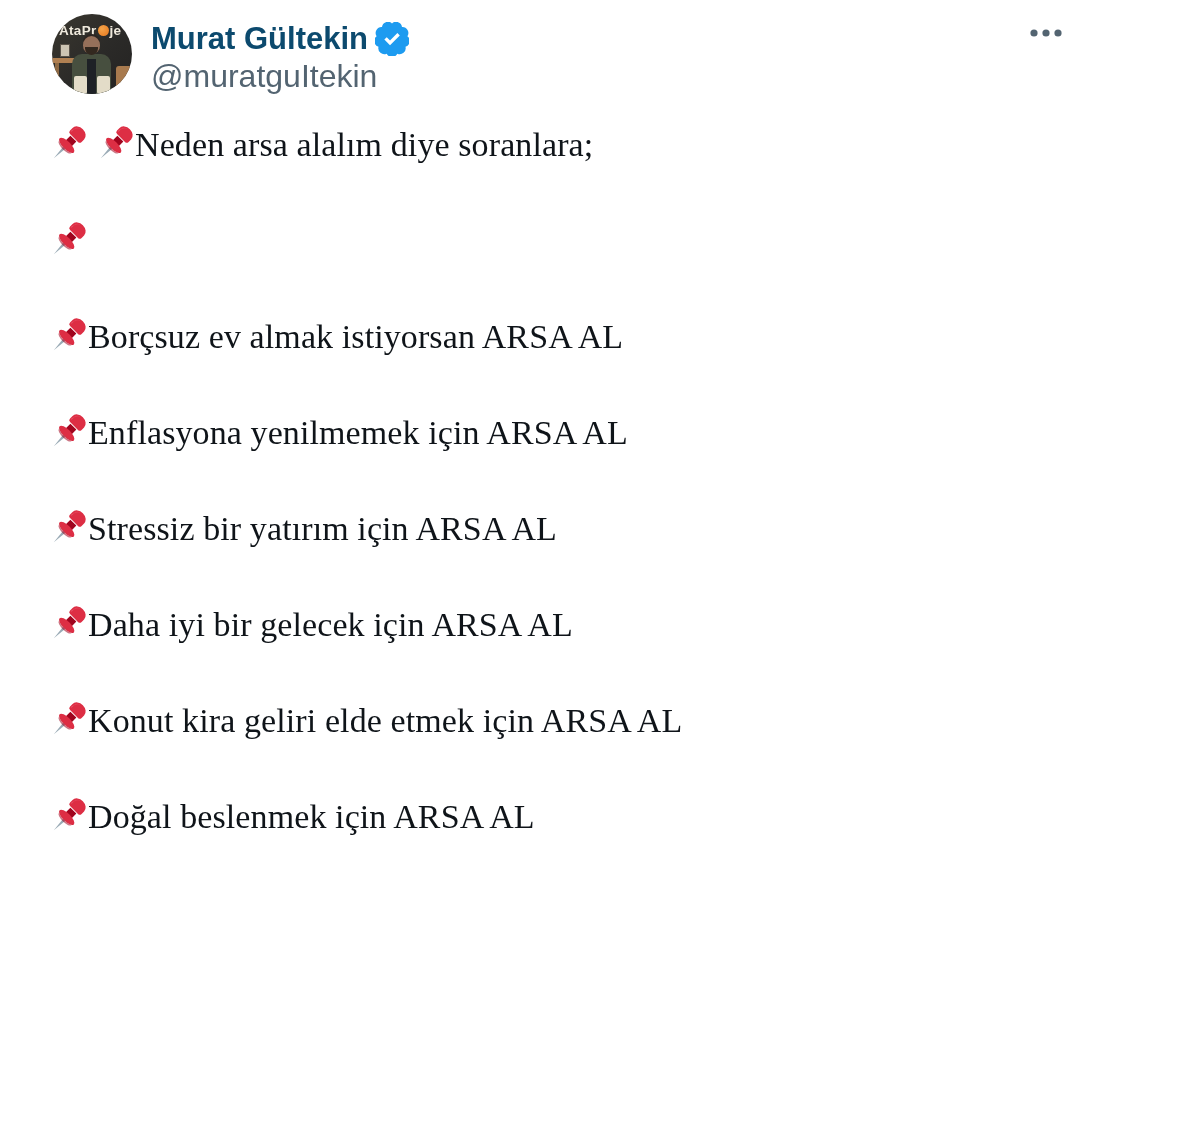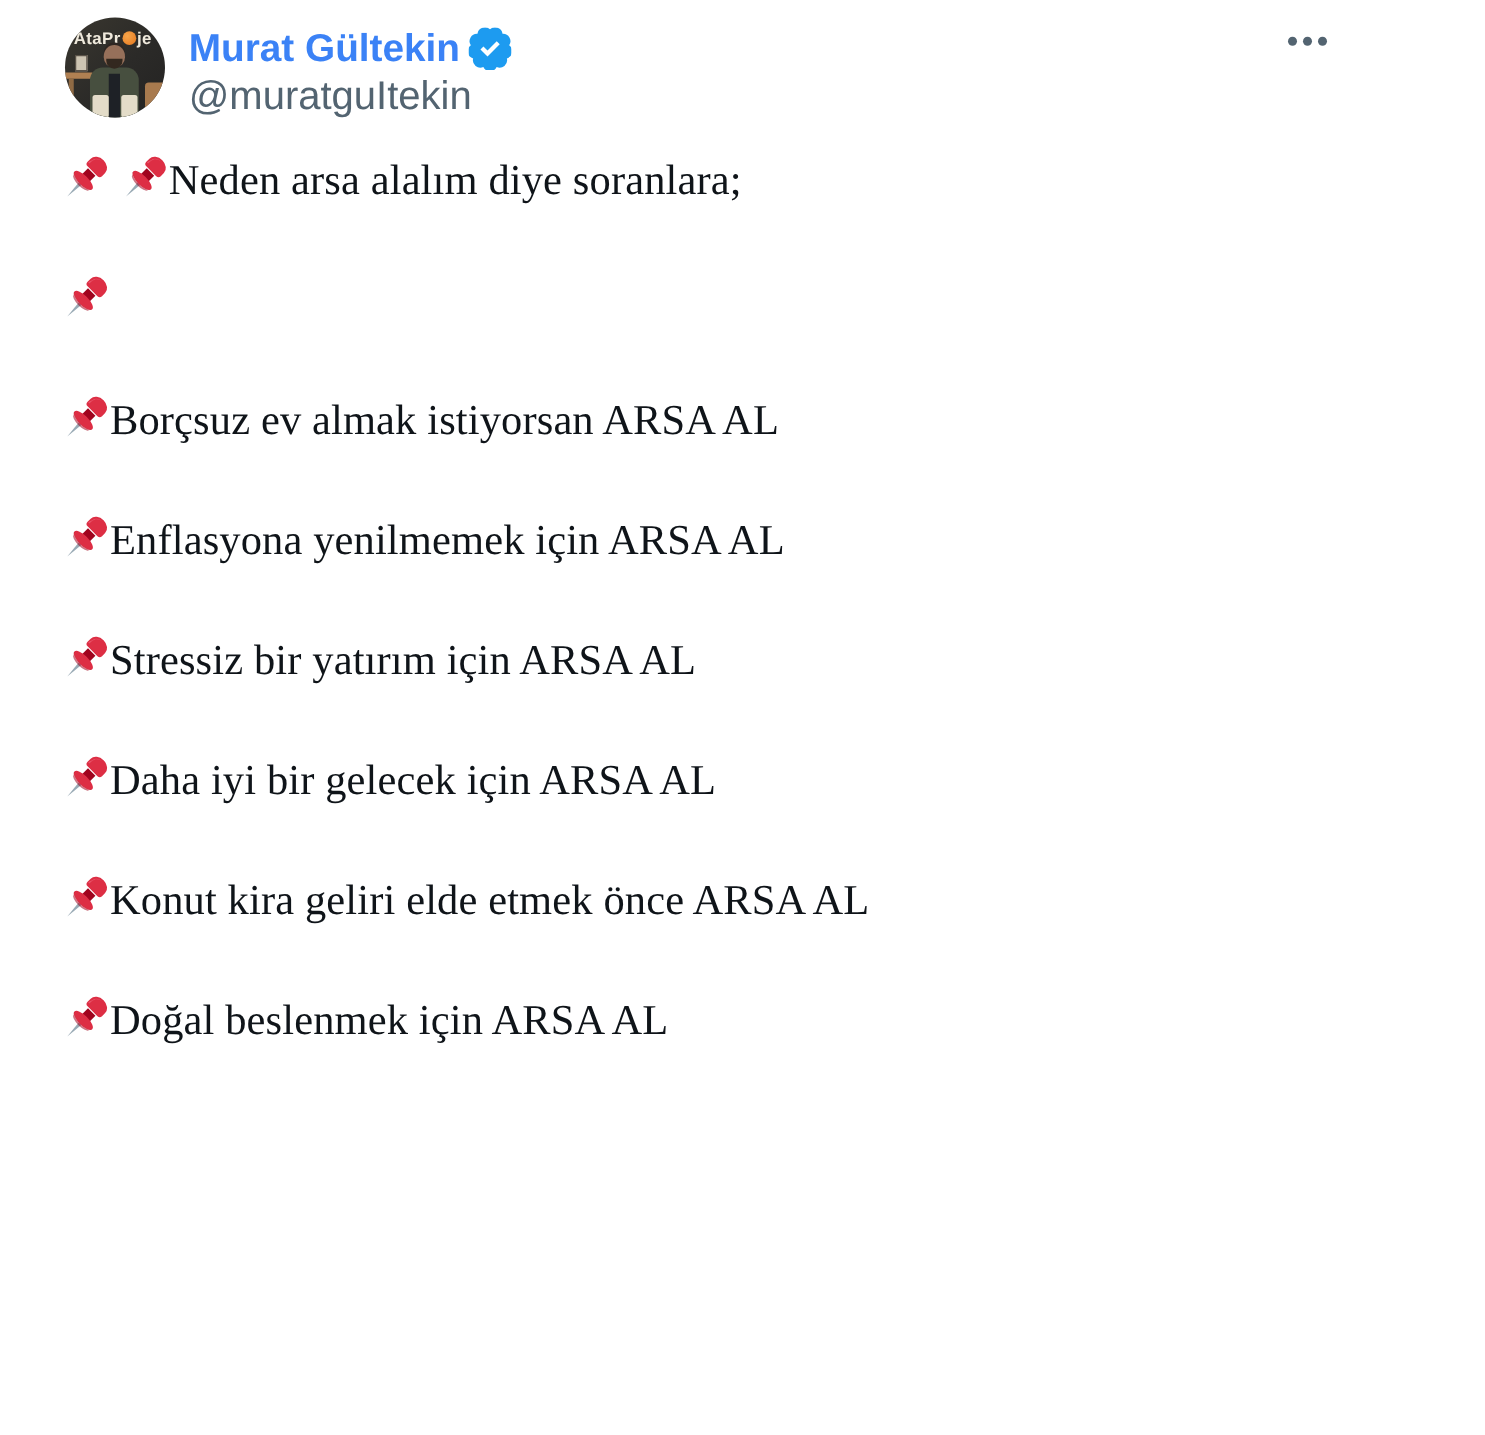--- a/index.html
+++ b/index.html
@@ -41,21 +41,21 @@
   .av-torso { position: absolute; left: 20px; top: 40px; width: 39px; height: 40px; border-radius: 10px 10px 0 0; background: #474f3f; }
   .av-shirt { position: absolute; left: 35px; top: 45px; width: 9px; height: 35px; background: #1e2126; }
   .av-panel-l { position: absolute; left: 22px; top: 62px; width: 13px; height: 18px; background: #e3dcc8; border-radius: 2px; }
   .av-panel-r { position: absolute; left: 45px; top: 62px; width: 13px; height: 18px; background: #e3dcc8; border-radius: 2px; }
 
   .names { margin-left: 19px; padding-top: 7px; min-width: 0; }
   .name-row { display: flex; align-items: center; }
   .display-name {
     font-size: 31px;
     font-weight: 700;
-    color: #3b82f6;
+    color: #0c4a6e;
     line-height: 36px;
     cursor: pointer;
   }
   .badge { display: inline-flex; margin-left: 7px; flex: none; }
   .handle {
     font-size: 32px;
     font-weight: 400;
     color: #536471;
     line-height: 38px;
     cursor: pointer;
@@ -166,19 +166,19 @@
             <use href="#sym-pin"></use>
           </svg></span><span>Enflasyona yenilmemek için ARSA AL</span></p>
     <p class="line"><span class="pin"><svg>
             <use href="#sym-pin"></use>
           </svg></span><span>Stressiz bir yatırım için ARSA AL</span></p>
     <p class="line"><span class="pin"><svg>
             <use href="#sym-pin"></use>
           </svg></span><span>Daha iyi bir gelecek için ARSA AL</span></p>
     <p class="line"><span class="pin"><svg>
             <use href="#sym-pin"></use>
-          </svg></span><span>Konut kira geliri elde etmek önce ARSA AL</span></p>
+          </svg></span><span>Konut kira geliri elde etmek için ARSA AL</span></p>
     <p class="line"><span class="pin"><svg>
             <use href="#sym-pin"></use>
           </svg></span><span>Doğal beslenmek için ARSA AL</span></p>
   </div>
 
 </div>
 
 </body></html>

